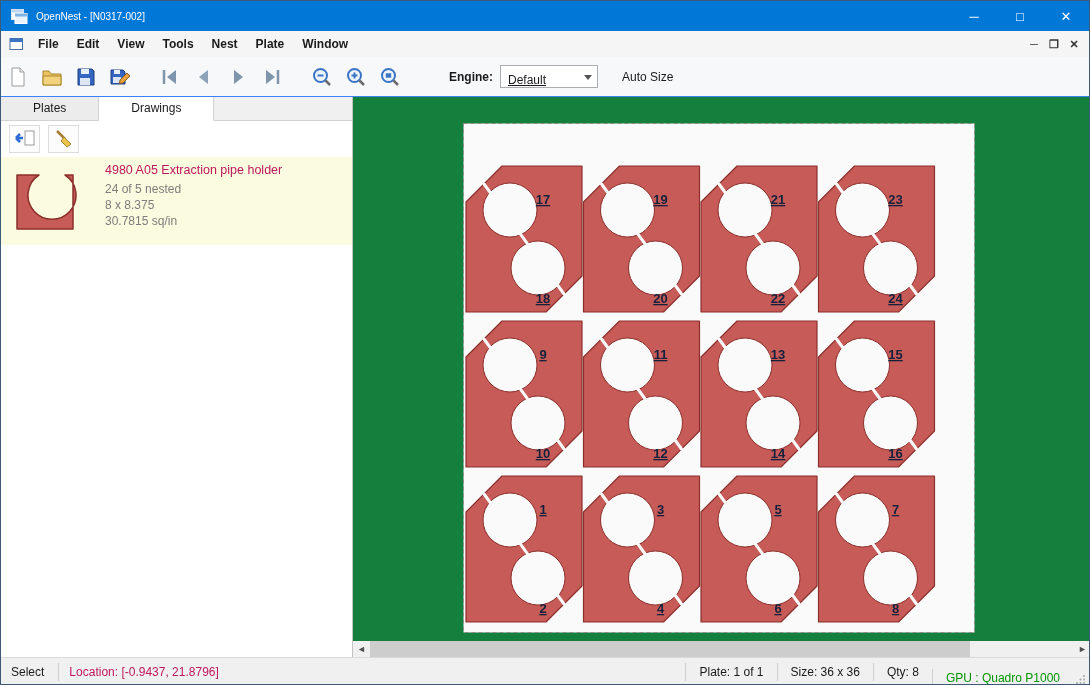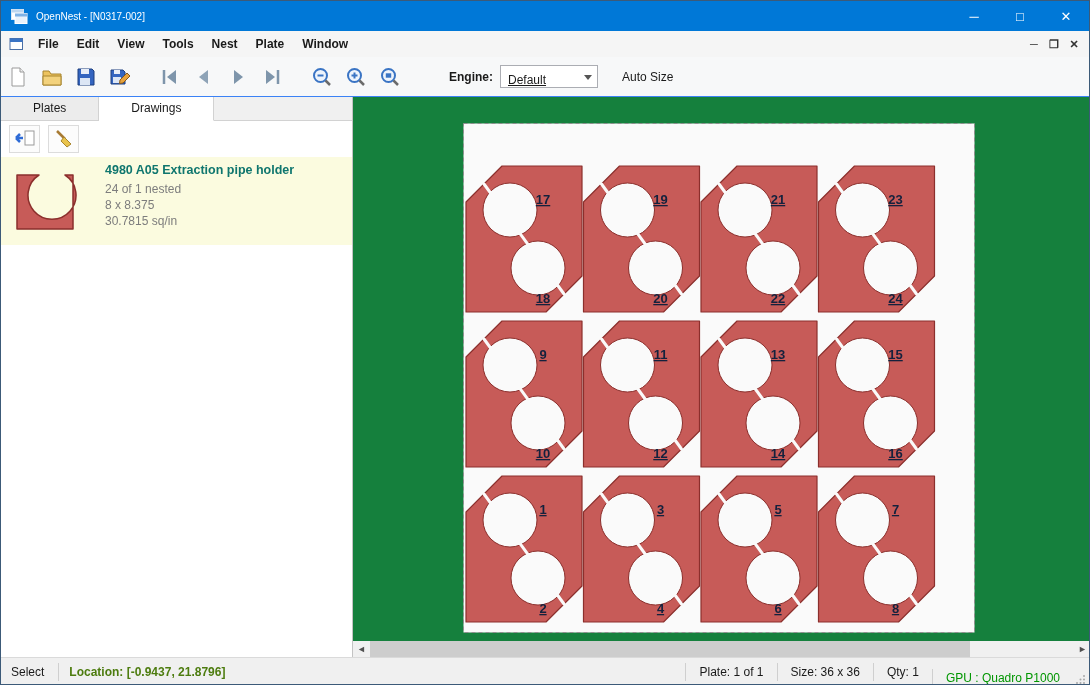--- a/index.html
+++ b/index.html
@@ -40,21 +40,21 @@
             border-bottom:1px solid #d2d2d2;display:flex;}
   .tab{padding:0 32px;line-height:23px;background:#ececec;border-right:1px solid #d2d2d2;}
   .tab.active{background:#fff;border-bottom:1px solid #fff;margin-bottom:-1px;}
   .panel-tools{position:absolute;top:28px;left:8px;display:flex;gap:8px;}
   .ptool{width:31px;height:28px;border:1px solid #dcdcdc;background:#fcfcfc;display:flex;
          align-items:center;justify-content:center;}
   .drawing-item{position:absolute;top:60px;left:0;width:100%;height:88px;
                 background:var(--selection-bg,#fbfbdf);display:flex;}
   .thumb{margin:8px 0 0 12px;flex:0 0 auto;}
   .ditem-text{margin:6px 0 0 28px;}
-  .ditem-title{font-weight:bold;font-size:12.5px;color:#0f766e;margin-bottom:4px;}
+  .ditem-title{font-weight:normal;font-size:12.5px;color:#be185d;margin-bottom:4px;}
   .ditem-line{color:#7d7d7d;line-height:16px;}
   
   .canvas{position:absolute;left:352px;top:96px;width:738px;height:544px;background:#15803d;overflow:hidden;}
   .plate{position:absolute;left:110px;top:26px;}
   .plate-bg{fill:#fafafa;stroke:#8f8f8f;stroke-width:1;stroke-dasharray:4 3;}
   .pp-body{fill:var(--part-fill,#c75b58);stroke:var(--part-stroke,#8b2f2c);stroke-width:1.2;stroke-linejoin:round;}
   .pp-hole{fill:#fafafa;stroke:var(--part-stroke,#8b2f2c);stroke-width:1;}
   .pp-cut{stroke:#fafafa;stroke-width:3;stroke-linecap:round;}
   .pnum{font-family:"Liberation Sans",sans-serif;font-weight:bold;font-size:13px;
         fill:var(--part-label,#14213d);text-anchor:middle;text-decoration:underline;}
@@ -62,21 +62,21 @@
   .hscroll{position:absolute;left:352px;top:640px;width:738px;height:16px;background:#f0f0f0;}
   .hs-arrow{position:absolute;top:0;width:17px;height:16px;color:#505050;font-size:9px;
             line-height:16px;text-align:center;}
   .hs-left{left:0;} .hs-right{right:0;}
   .hs-thumb{position:absolute;left:17px;top:0;width:600px;height:16px;background:#cdcdcd;}
   
   .statusbar{position:absolute;left:0;top:656px;width:100%;height:29px;background:#f0f0f0;
              border-top:1px solid #dadada;display:flex;align-items:center;}
   .sb-mode{padding:0 14px 0 10px;}
   .sb-sep{width:1px;height:18px;background:#cfcfcf;}
-  .sb-loc{padding:0 10px;color:#4d7c0f;font-weight:bold;}
+  .sb-loc{padding:0 10px;color:#be185d;}
   .sb-right{margin-left:auto;display:flex;align-items:center;height:100%;}
   .sb-cell{padding:0 13px;border-left:1px solid #cfcfcf;height:18px;line-height:18px;}
   .sb-gpu{color:var(--gpu-text,#009600);margin-top:11px;}
   .sizegrip{width:16px;height:29px;display:flex;align-items:flex-end;justify-content:flex-end;padding:0 3px 3px 0;}
 </style>
 </head>
 <body>
 
 <div class="window">
 
@@ -214,21 +214,21 @@
           <path d="M12,9 l7,7 -4,3 -6,-6 z" fill="#e9c34c" stroke="#a8852e"></path>
         </svg>
       </div>
     </div>
     <div class="drawing-item">
       <svg class="thumb" width="64" height="68" viewBox="0 0 64 68">
         <path d="M4,10 H26 A24,24 0 1 0 52,10 H60 V64 H4 Z" fill="var(--part-fill,#c75b58)" stroke="var(--part-stroke,#8b2f2c)" stroke-width="1.5" stroke-linejoin="round"></path>
       </svg>
       <div class="ditem-text">
         <div class="ditem-title">4980 A05 Extraction pipe holder</div>
-        <div class="ditem-line">24 of 1 nested</div>
+        <div class="ditem-line">24 of 5 nested</div>
         <div class="ditem-line">8 x 8.375</div>
         <div class="ditem-line">30.7815 sq/in</div>
       </div>
     </div>
   </div>
 
   <div class="canvas">
     <svg class="plate" width="512" height="510" viewBox="0 0 512 510">
       <defs>
         <g id="pair-proto">
@@ -370,21 +370,21 @@
     <div class="hs-arrow hs-right">►</div>
   </div>
 
   <div class="statusbar">
     <span class="sb-mode">Select</span>
     <span class="sb-sep"></span>
     <span class="sb-loc">Location: [-0.9437, 21.8796]</span>
     <div class="sb-right">
       <span class="sb-cell">Plate: 1 of 1</span>
       <span class="sb-cell">Size: 36 x 36</span>
-      <span class="sb-cell">Qty: 1</span>
+      <span class="sb-cell">Qty: 8</span>
       <span class="sb-cell sb-gpu">GPU : Quadro P1000</span>
       <span class="sizegrip">
         <svg width="10" height="10" viewBox="0 0 10 10">
           <circle cx="8" cy="2" r="1" fill="#a8a8a8"></circle>
             <circle cx="8" cy="5.5" r="1" fill="#a8a8a8"></circle>
           <circle cx="8" cy="9" r="1" fill="#a8a8a8"></circle>
             <circle cx="4.5" cy="5.5" r="1" fill="#a8a8a8"></circle>
           <circle cx="4.5" cy="9" r="1" fill="#a8a8a8"></circle>
             <circle cx="1" cy="9" r="1" fill="#a8a8a8"></circle>
         </svg>

